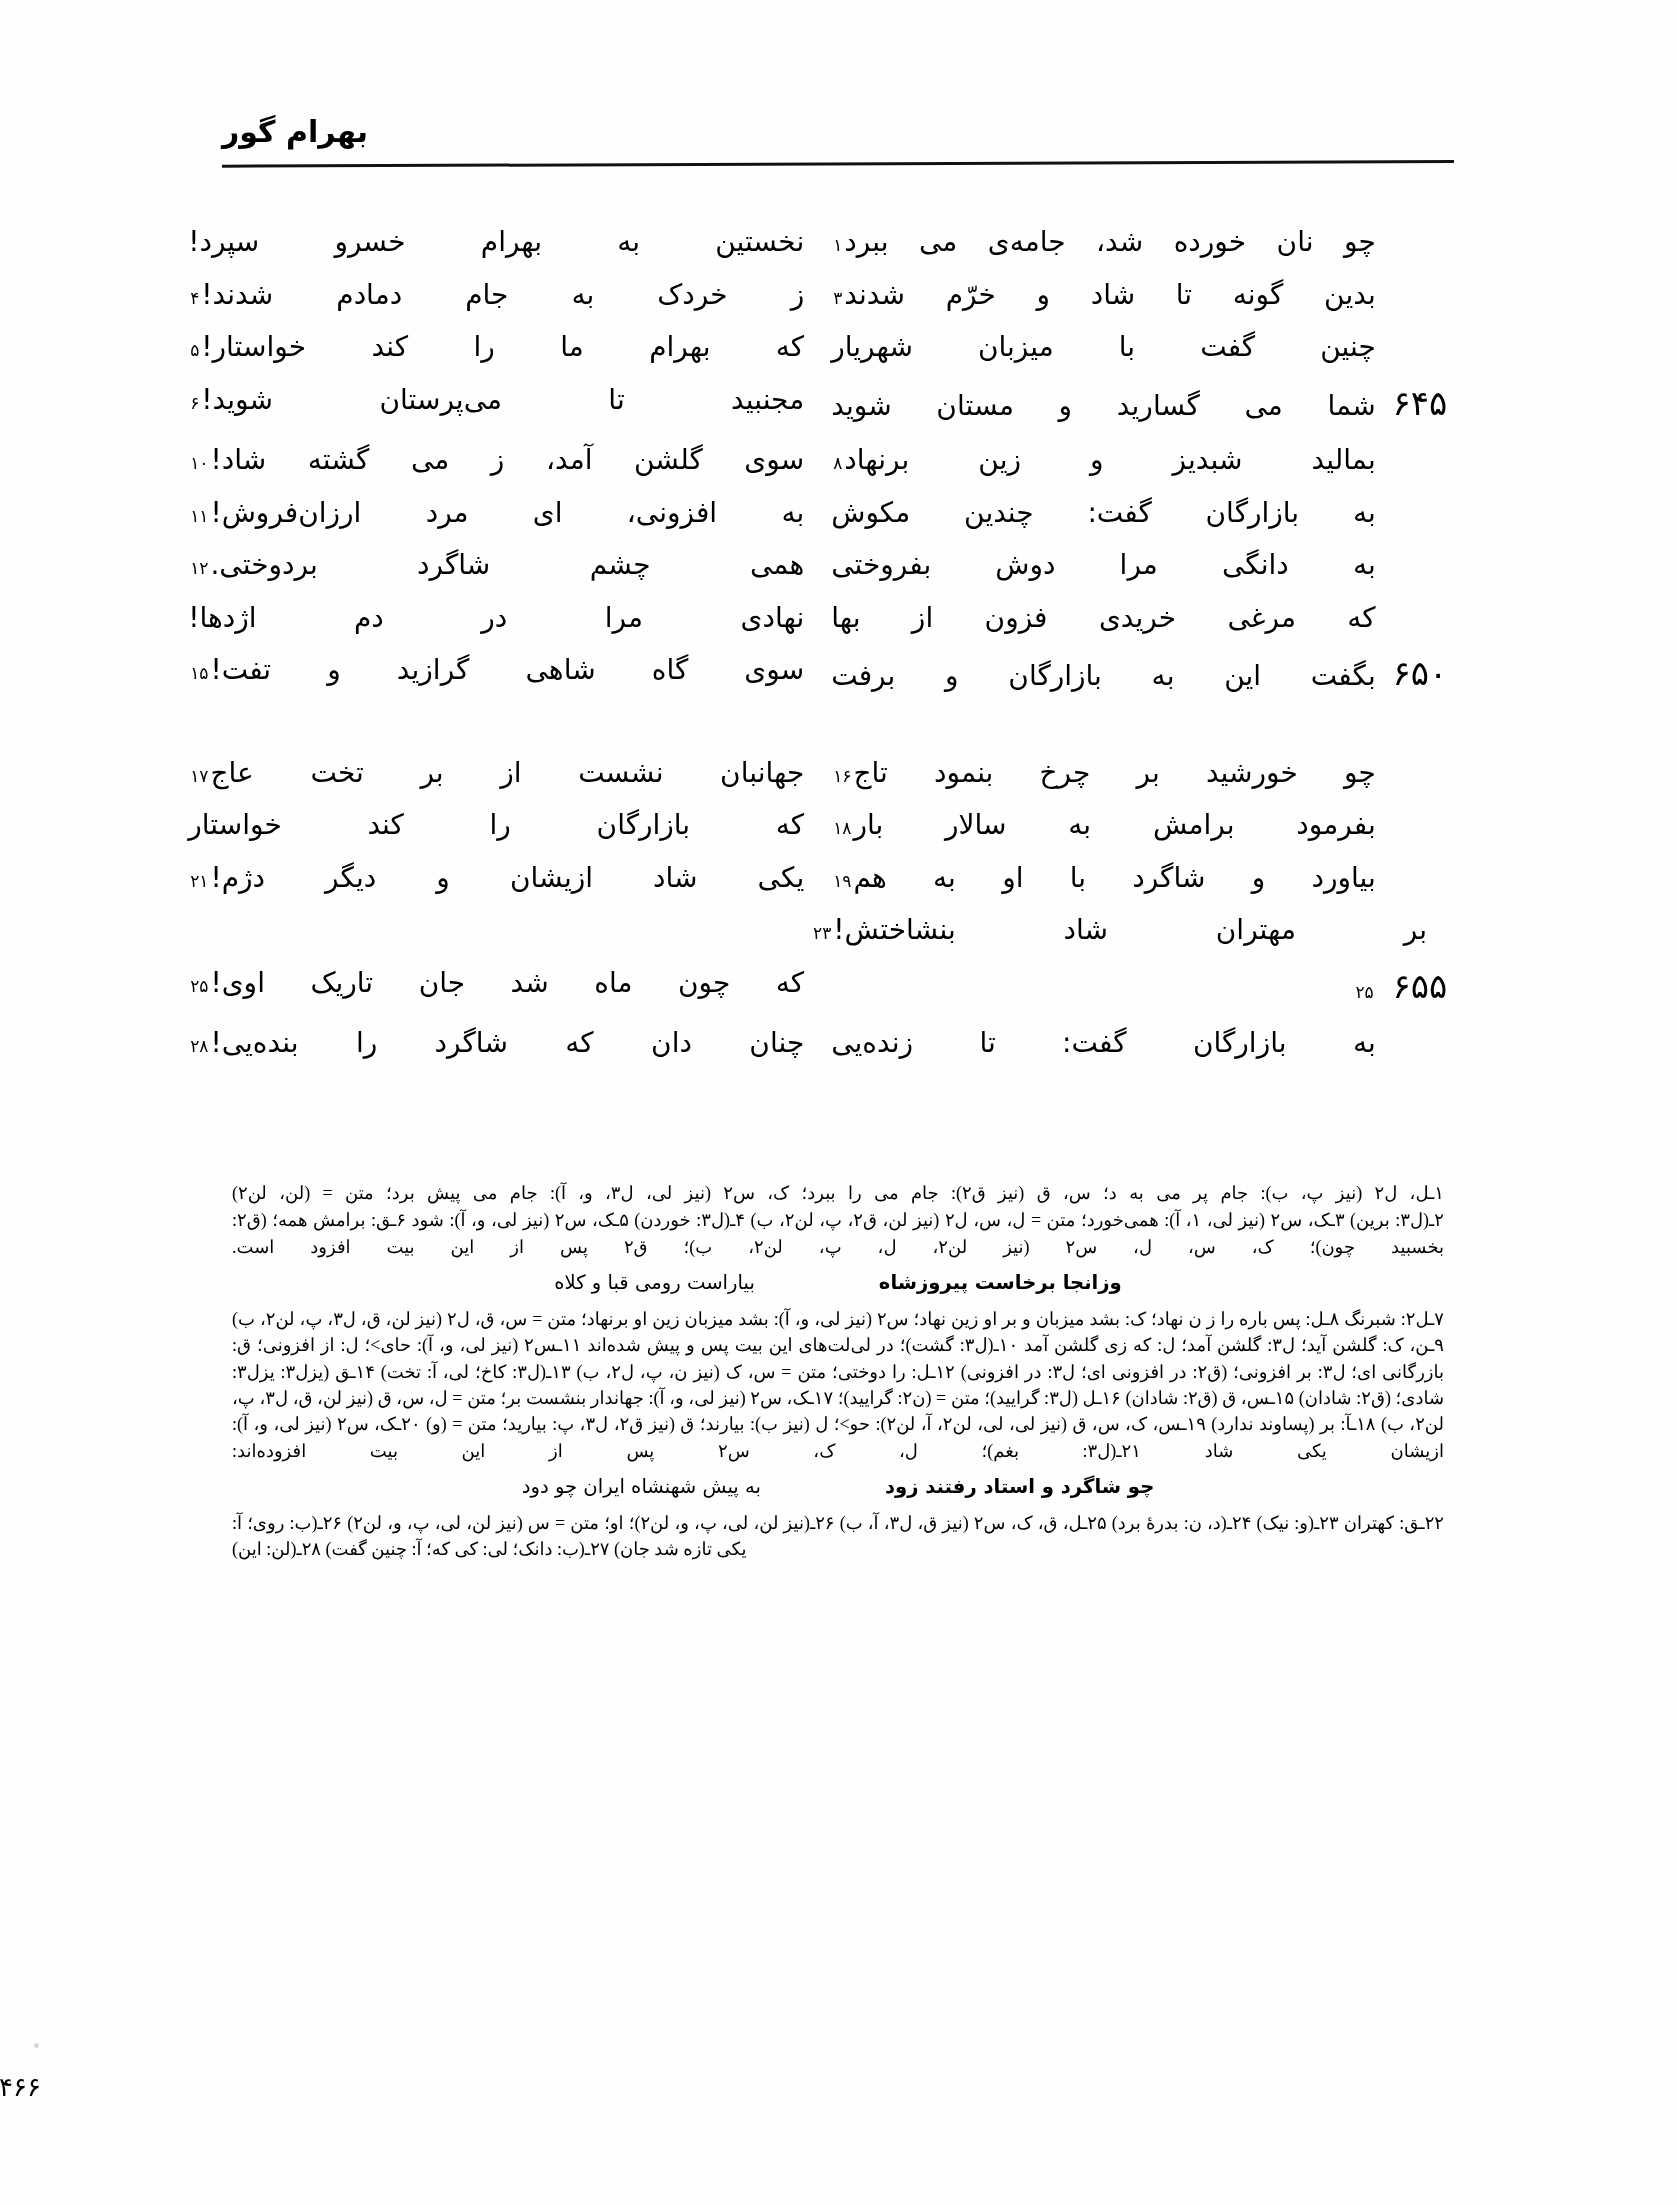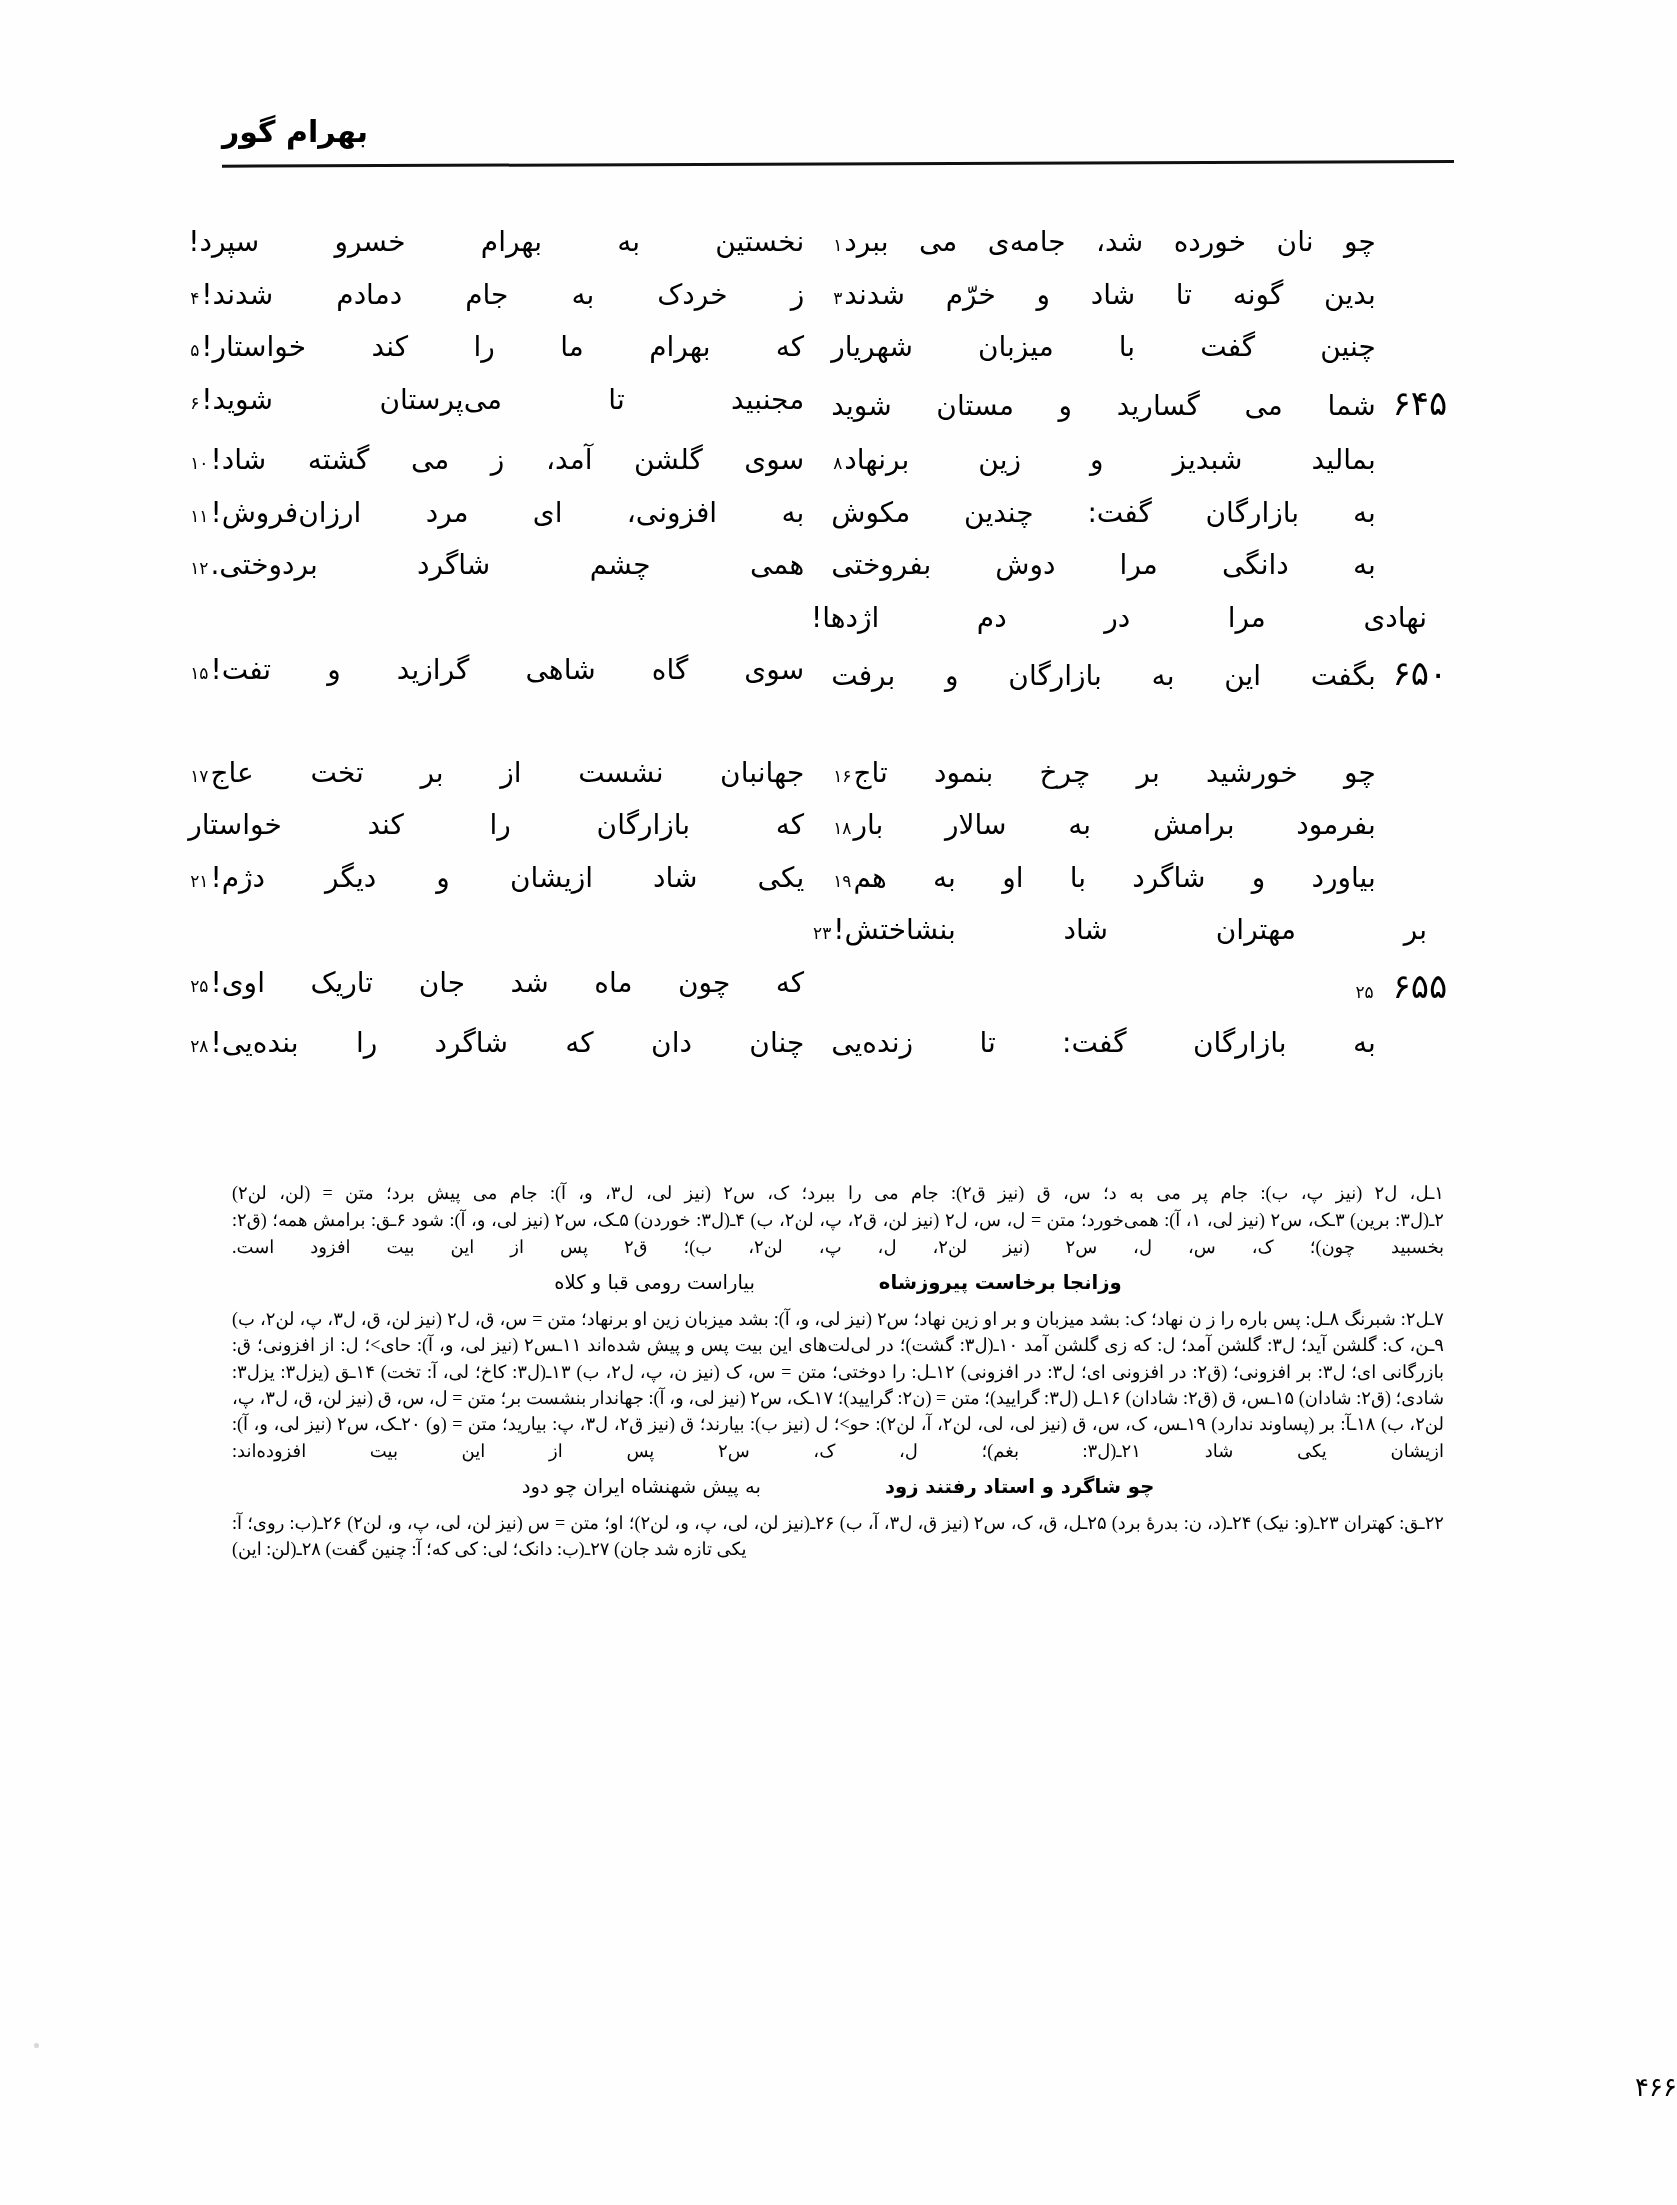--- a/index.html
+++ b/index.html
@@ -135,21 +135,21 @@
   }
   .inset-verse .iv.a { padding-left: 62px; font-weight: bold; }
   .inset-verse .iv.b { padding-right: 62px; }
 
   
   .folio {
     position: absolute;
     bottom: 103px;
     left: 0;
     right: 0;
-    text-align: right;
+    text-align: left;
     font-size: 26px;
     letter-spacing: 1.4px;
   }
 
   
   .speck {
     position: absolute;
     left: 35px;
     top: 2043px;
     width: 4.7px;
@@ -245,20 +245,24 @@
           <span class="bnum empty"></span>
           <span class="htext">به دانگی مرا دوش بفروختی</span>
         </div>
         <div class="hemistich left">
           <span class="htext">همی چشم شاگرد بردوختی.</span>
             <sup class="fn">۱۲</sup>
         </div>
       </div>
 
       <div class="couplet">
+        <div class="hemistich right">
+          <span class="bnum empty"></span>
+          <span class="htext">که مرغی خریدی فزون از بها</span>
+        </div>
         <div class="hemistich left">
           <span class="htext">نهادی مرا در دم اژدها!</span>
         </div>
       </div>
 
       <div class="couplet">
         <div class="hemistich right">
           <span class="bnum">۶۵۰</span>
           <span class="htext">بگفت این به بازارگان و برفت</span>
         </div>

